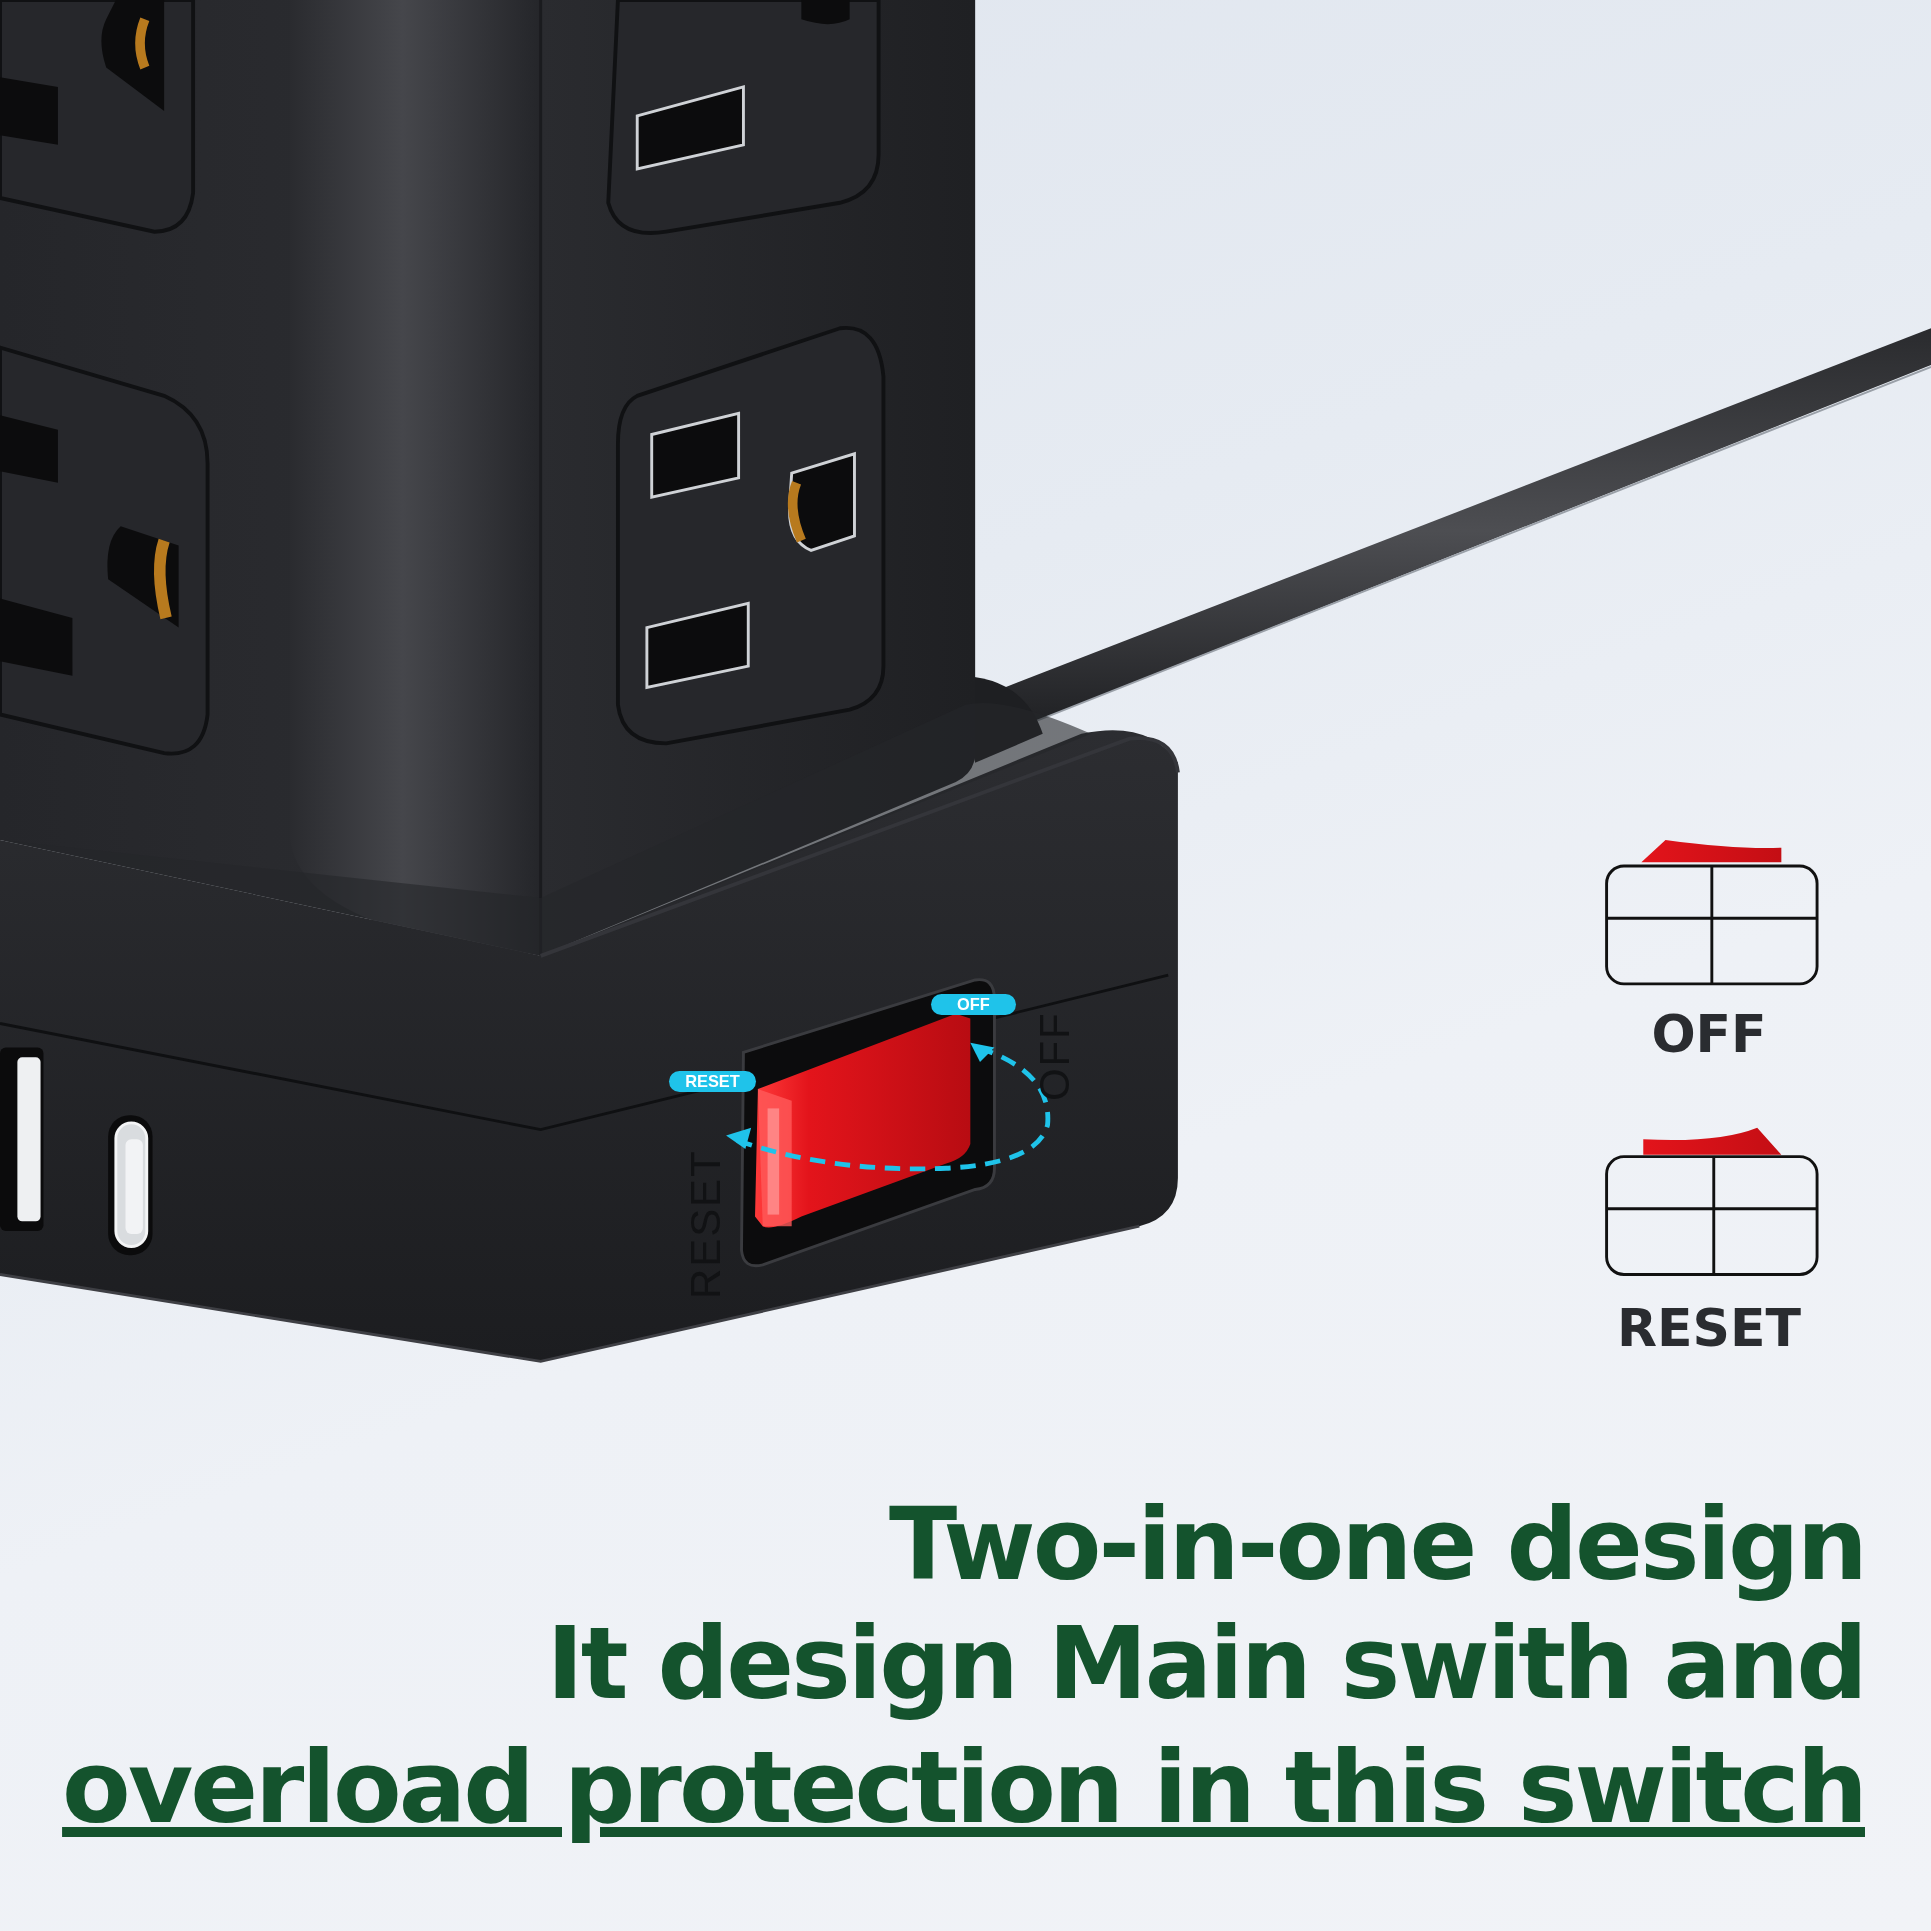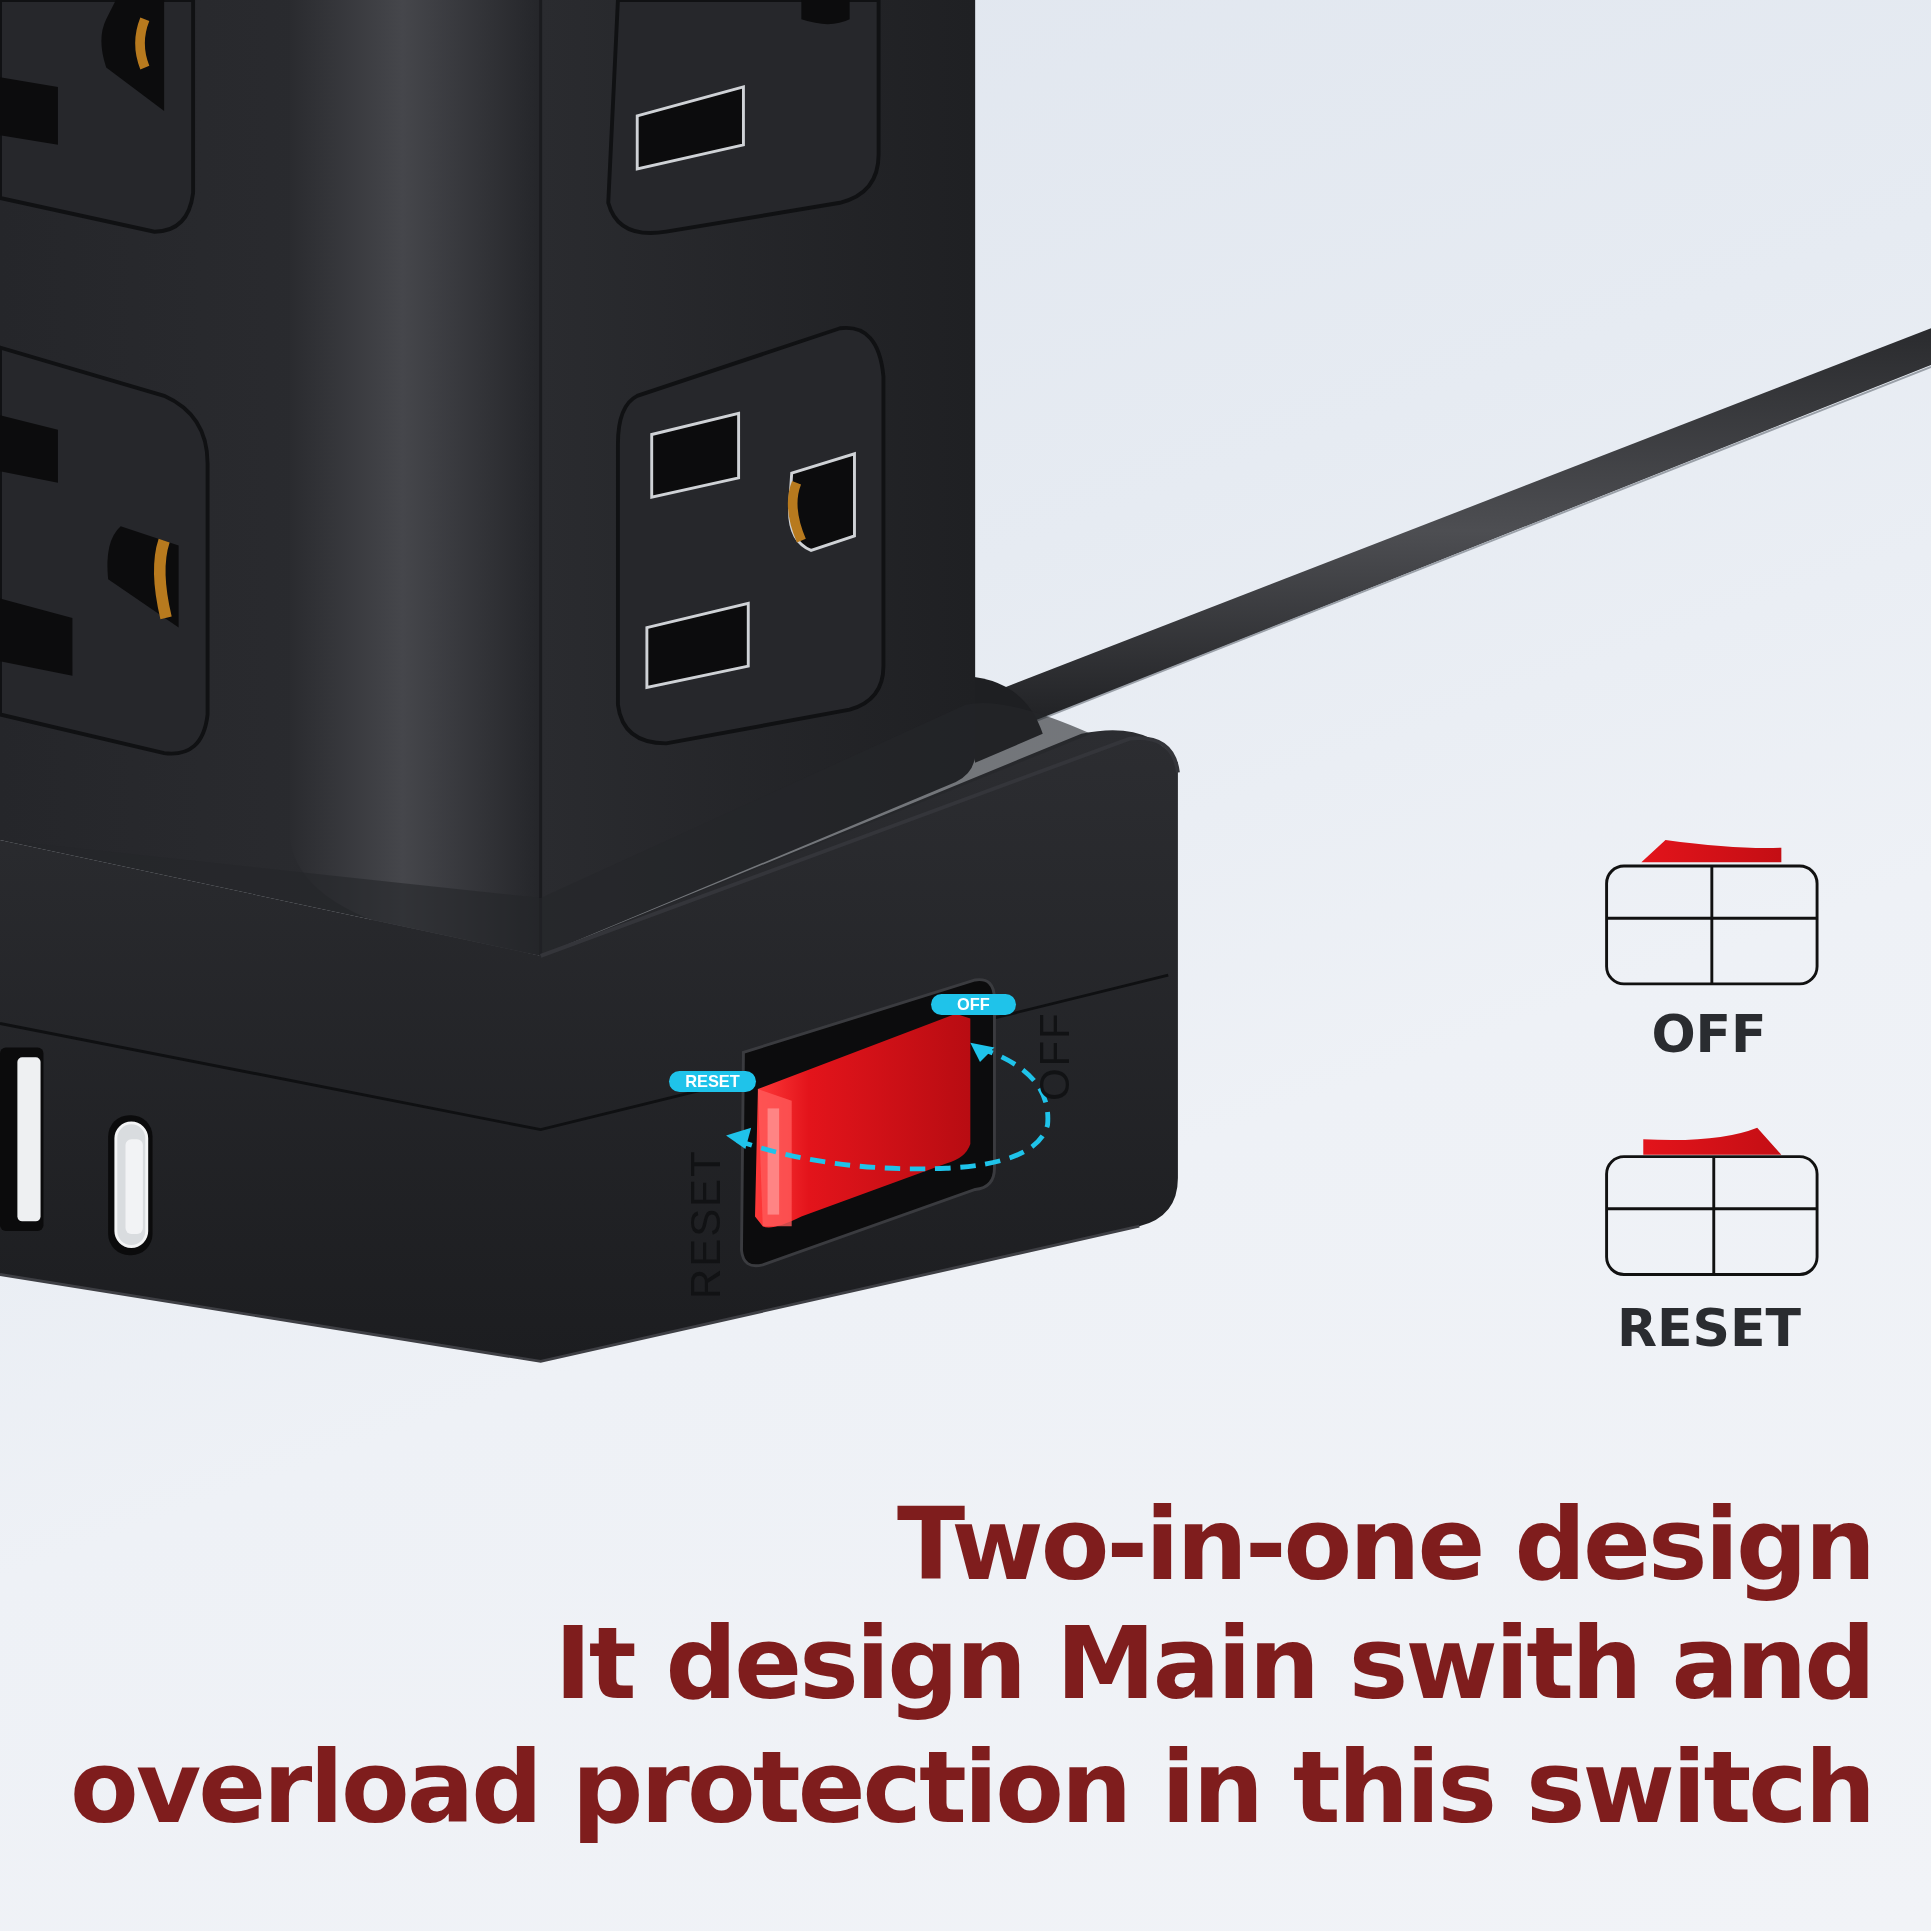--- a/index.html
+++ b/index.html
@@ -17,21 +17,21 @@
     .engraved {
       position: absolute; color: #111214; font-family: "Liberation Sans", sans-serif;
       font-size: 42px; letter-spacing: 1.9px; transform-origin: left top; font-weight: normal;
     }
     .legend { position: absolute; left: 1603px; width: 212px; text-align: center; }
     .legend-label {
       position: absolute; left: 0; width: 212px; text-align: center;
       font-family: "DejaVu Sans", sans-serif; font-weight: bold; font-size: 52px; color: #2a2c30;
     }
     .headline {
-      position: absolute; right: 58px; text-align: right; color: #7f1d1d;
+      position: absolute; right: 66px; text-align: right; color: #14532d;
       font-family: "DejaVu Sans", sans-serif; font-weight: bold; white-space: nowrap;
       font-size: 100px; letter-spacing: -2.9px; line-height: 1;
     }
   </style>
 </head>
 <body>
 
 <svg class="scene" viewBox="0 0 2000 2000" xmlns="http://www.w3.org/2000/svg">
   <defs>
     <linearGradient id="towerLeft" x1="0" y1="0" x2="1" y2="0">
@@ -157,14 +157,14 @@
 <div class="engraved" style="left:682px; top:1299px; transform: rotate(-90deg);">RESET</div>
 <div class="engraved" style="left:1031px; top:1101px; transform: rotate(-90deg);">OFF</div>
 
 <div class="legend" style="top:0;">
   <div class="legend-label" style="top:1004px;">OFF</div>
   <div class="legend-label" style="top:1298px;">RESET</div>
 </div>
 
 <div class="headline" style="top:1495px;">Two-in-one design</div>
 <div class="headline" style="top:1614px;">It design Main swith and</div>
-<div class="headline" style="top:1738px;">overload protection in this switch</div>
+<div class="headline" style="top:1738px;text-decoration:underline;">overload protection in this switch</div>
 
 
 </body></html>

